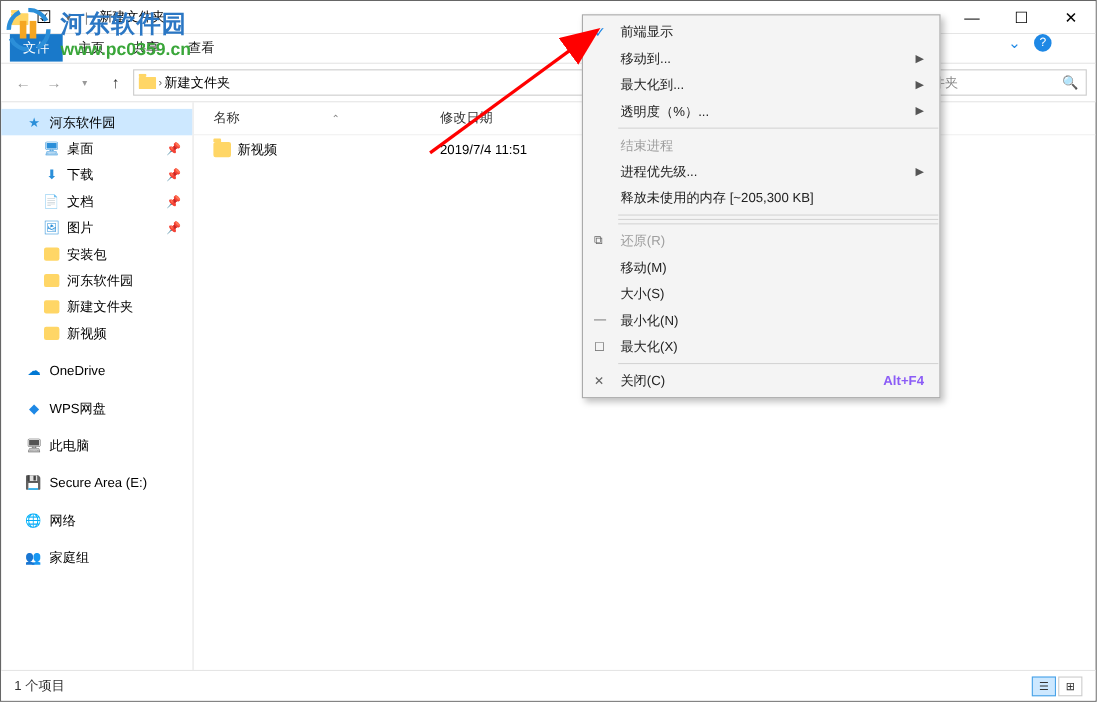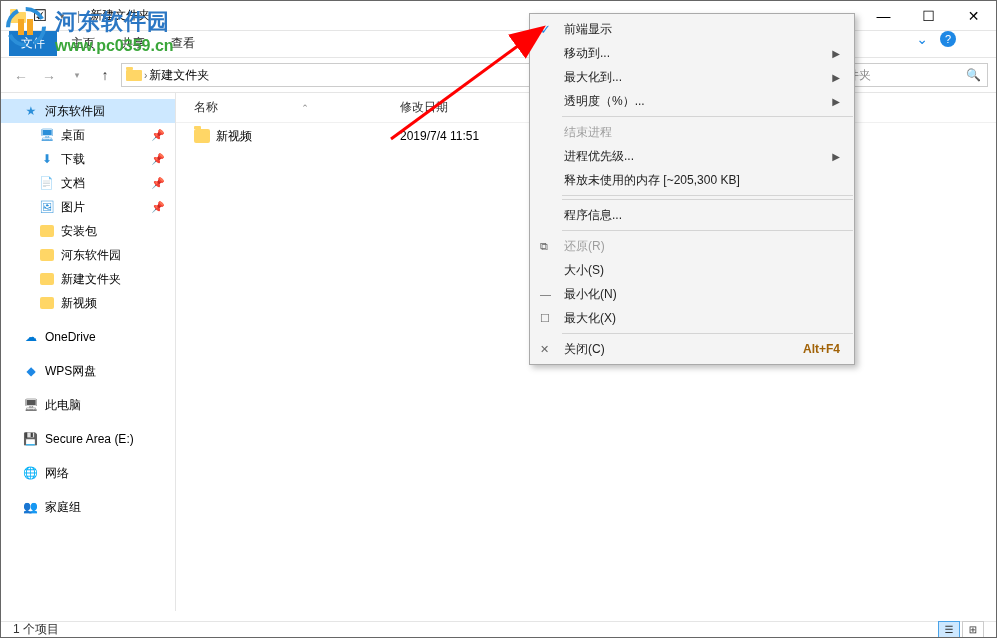--- a/index.html
+++ b/index.html
@@ -45,33 +45,33 @@
 .content { flex: 1; position: relative; }
 .col-headers { height: 30px; display: flex; align-items: center; border-bottom: 1px solid #f0f0f0; font-size: 12px; color: #333; }
 .col-name { width: 224px; padding-left: 18px; }
 .col-date { width: 140px; }
 .file-row { height: 26px; display: flex; align-items: center; font-size: 12px; }
 .file-row .col-name { display: flex; align-items: center; gap: 6px; padding-left: 18px; }
 .folder-icon { width: 16px; height: 14px; background: #ffd666; border-radius: 2px; position: relative; }
 .folder-icon::before { content: ""; position: absolute; top: -3px; left: 0; width: 7px; height: 3px; background: #ffd666; border-radius: 1px 1px 0 0; }
 
 
-.statusbar { position: absolute; bottom: 0; left: 0; right: 0; height: 16px; border-top: 1px solid #e5e5e5; display: flex; align-items: center; padding: 0 12px; font-size: 12px; color: #333; background: #fff; justify-content: space-between; }
+.statusbar { position: absolute; bottom: 0; left: 0; right: 0; height: 28px; border-top: 1px solid #e5e5e5; display: flex; align-items: center; padding: 0 12px; font-size: 12px; color: #333; background: #fff; justify-content: space-between; }
 .view-toggles { margin-left: auto; display: flex; gap: 2px; }
 .view-toggle { width: 22px; height: 18px; border: 1px solid #ccc; display: flex; align-items: center; justify-content: center; font-size: 10px; }
 .view-toggle.active { background: #cde8ff; border-color: #4aa3e8; }
 
 
 .context-menu { position: absolute; top: 12px; left: 528px; width: 326px; background: #f4f4f4; border: 1px solid #aaa; box-shadow: 3px 3px 6px rgba(0,0,0,0.25); font-size: 12px; padding: 3px 0; z-index: 100; }
 .menu-item { height: 24px; display: flex; align-items: center; padding-left: 34px; padding-right: 14px; position: relative; color: #222; }
 .menu-item.disabled { color: #9e9e9e; }
 .menu-item .check { position: absolute; left: 10px; color: #1e88e5; font-size: 13px; }
 .menu-item .glyph { position: absolute; left: 10px; color: #666; font-size: 11px; }
 .menu-item .arrow { margin-left: auto; color: #555; font-size: 10px; }
-.menu-item .shortcut { margin-left: auto; color: #a16207; font-weight: bold; }
+.menu-item .shortcut { margin-left: auto; color: #8b5cf6; font-weight: bold; }
 .menu-sep { height: 1px; background: #d4d4d4; margin: 3px 1px 3px 32px; }
 
 
 .watermark { position: absolute; top: 2px; left: 2px; z-index: 200; pointer-events: none; }
 .wm-title { font-size: 22px; font-weight: bold; color: #2b77c4; font-family: "SimHei", sans-serif; letter-spacing: 1px; }
 .wm-url { font-size: 16px; color: #3aa63a; font-weight: bold; }
 .wm-logo { position: absolute; top: 4px; left: -2px; width: 50px; height: 40px; }
 
 
 .red-arrow { position: absolute; top: 18px; left: 380px; z-index: 150; pointer-events: none; }
@@ -300,29 +300,29 @@
   </div>
   <div class="menu-item">
     <span>进程优先级...</span>
     <span class="arrow">▶</span>
   </div>
   <div class="menu-item">
     <span>释放未使用的内存 [~205,300 KB]</span>
   </div>
   <div class="menu-sep"></div>
   <div class="menu-sep"></div>
-  <div class="menu-item">
-    <span>程序信息...</span>
-  </div>
   <div class="menu-sep"></div>
   <div class="menu-item disabled">
     <span class="glyph">⧉</span>
     <span>还原(R)</span>
   </div>
   <div class="menu-item">
+    <span>移动(M)</span>
+  </div>
+  <div class="menu-item">
     <span>大小(S)</span>
   </div>
   <div class="menu-item">
     <span class="glyph">—</span>
     <span>最小化(N)</span>
   </div>
   <div class="menu-item">
     <span class="glyph">☐</span>
     <span>最大化(X)</span>
   </div>

